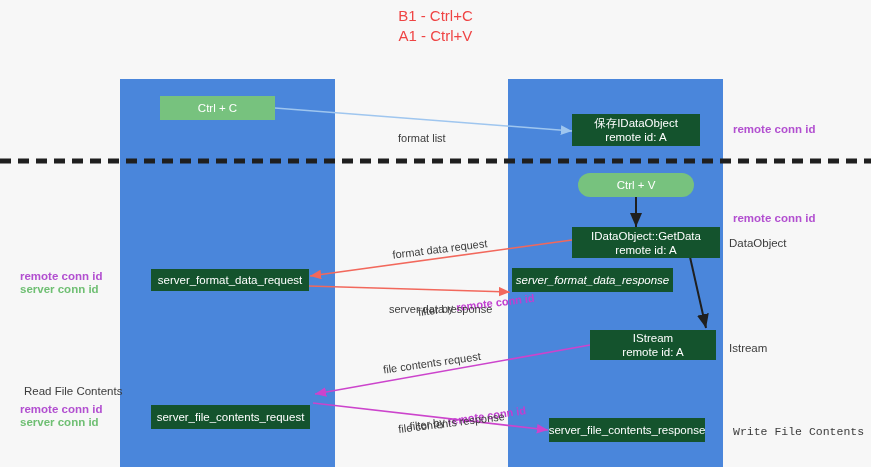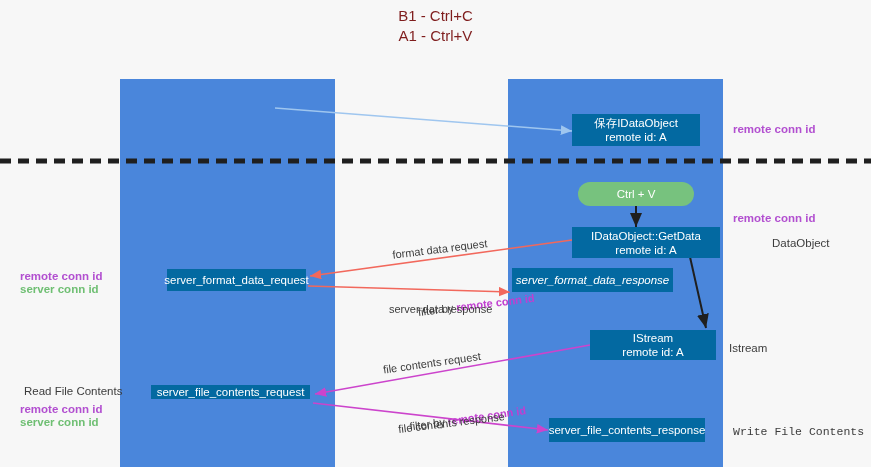--- a/index.html
+++ b/index.html
@@ -16,21 +16,21 @@
     overflow: hidden;
   }
   .abs { position: absolute; }
 
   
   .title {
     left: 0; top: 6px;
     width: 871px;
     text-align: center;
     font-size: 15px;
-    color: #7f1d1d;
+    color: #ef4444;
     line-height: 20px;
     white-space: pre;
   }
 
   
   .col-head {
     text-align: center;
     font-size: 11.5px;
     color: #4a4a4a;
     line-height: 14px;
@@ -49,21 +49,21 @@
     justify-content: center;
     text-align: center;
     color: #ffffff;
     font-size: 11.5px;
     line-height: 14px;
     white-space: pre;
     box-sizing: border-box;
     padding: 2px 4px;
   }
   .box-green { background: #77c27e; }
-  .box-orange { background: #0369a1; }
+  .box-orange { background: #14532d; }
 
   
   .side-label {
     font-size: 11.5px;
     line-height: 15px;
     color: #3c3c3c;
     white-space: pre;
   }
   .purple { color: #b24fd0; font-weight: bold; }
   .green  { color: #6fbf73; font-weight: bold; }
@@ -132,40 +132,44 @@
 
     <line x1="308" y1="286" x2="510" y2="292" stroke="#f2685c" stroke-width="1.6" marker-end="url(#ah-red)"></line>
 
     <line x1="690" y1="257" x2="706" y2="328" stroke="#1f1f1f" stroke-width="2" marker-end="url(#ah-black)"></line>
 
     <line x1="590" y1="345" x2="315" y2="394" stroke="#cc44cc" stroke-width="1.6" marker-end="url(#ah-magenta)"></line>
 
     <line x1="313" y1="403" x2="548" y2="430" stroke="#cc44cc" stroke-width="1.6" marker-end="url(#ah-magenta)"></line>
   </svg>
 
+  <div class="abs box box-green" style="left:160px; top:96px; width:115px; height:24px;">Ctrl + C</div>
 
   <div class="abs box box-orange" style="left:572px; top:114px; width:128px; height:32px;">保存IDataObject
 remote id: A</div>
 
-  <div class="abs box box-green" style="left:578px; top:182px; width:116px; height:24px;border-radius:12px;">Ctrl + V</div>
+  <div class="abs box box-green" style="left:578px; top:173px; width:116px; height:24px;border-radius:12px;">Ctrl + V</div>
 
   <div class="abs box box-orange" style="left:572px; top:227px; width:148px; height:31px;">IDataObject::GetData
 remote id: A</div>
 
-  <div class="abs box box-orange" style="left:167px; top:269px; width:139px; height:22px;">server_format_data_request</div>
+  <div class="abs box box-orange" style="left:151px; top:269px; width:158px; height:22px;">server_format_data_request</div>
 
   <div class="abs box box-orange" style="left:512px; top:268px; width:161px; height:24px;font-style:italic;">server_format_data_response</div>
 
   <div class="abs box box-orange" style="left:590px; top:330px; width:126px; height:30px;">IStream
 remote id: A</div>
 
-  <div class="abs box box-orange" style="left:151px; top:385px; width:159px; height:14px;">server_file_contents_request</div>
+  <div class="abs box box-orange" style="left:151px; top:405px; width:159px; height:24px;">server_file_contents_request</div>
 
   <div class="abs box box-orange" style="left:549px; top:418px; width:156px; height:24px;">server_file_contents_response</div>
 
+  <div class="abs flow-label" style="left:398px; top:101px;">
+    <div>format list</div>
+  </div>
 
   <div class="abs flow-label" style="left:388px; top:218px; transform:rotate(-7deg); transform-origin:left top;">
     <div>format data request</div>
     <div>
       <span>filter by </span><span class="hl magenta">remote conn id</span>
     </div>
   </div>
 
   <div class="abs flow-label" style="left:373px; top:272px;">
     <div style="margin-left:16px;">server data response</div>
@@ -182,21 +186,21 @@
     <div style="margin-left:22px;">file contents response</div>
     <div style="margin-top:4px;">
       
     </div>
   </div>
 
   <div class="abs side-label purple" style="left:733px; top:122px;">remote conn id</div>
 
   <div class="abs side-label purple" style="left:733px; top:211px;">remote conn id</div>
 
-  <div class="abs side-label" style="left:772px; top:236px;">DataObject</div>
+  <div class="abs side-label" style="left:729px; top:236px;">DataObject</div>
 
   <div class="abs side-label" style="left:729px; top:341px;">Istream</div>
 
   <div class="abs side-label" style="left:733px; top:424px;font-family:Liberation Mono, monospace;">Write File Contents</div>
 
   <div class="abs side-label purple" style="left:20px; top:269px;">remote conn id</div>
   <div class="abs side-label green" style="left:20px; top:282px;">server conn id</div>
 
   <div class="abs side-label" style="left:24px; top:384px;">Read File Contents</div>
   <div class="abs side-label purple" style="left:20px; top:402px;">remote conn id</div>

